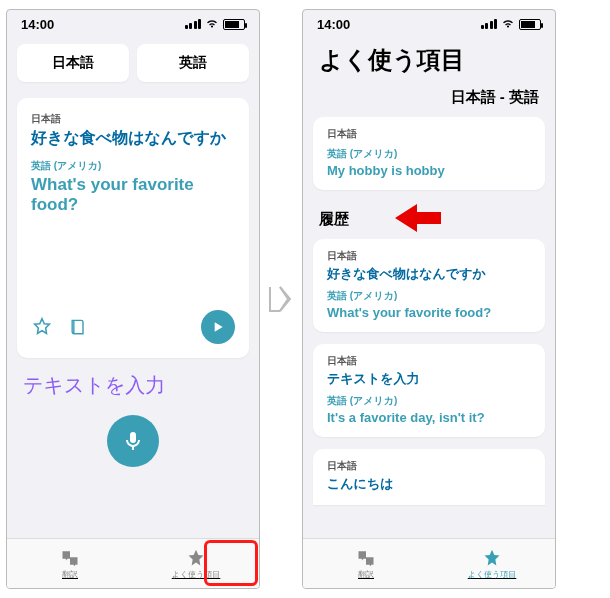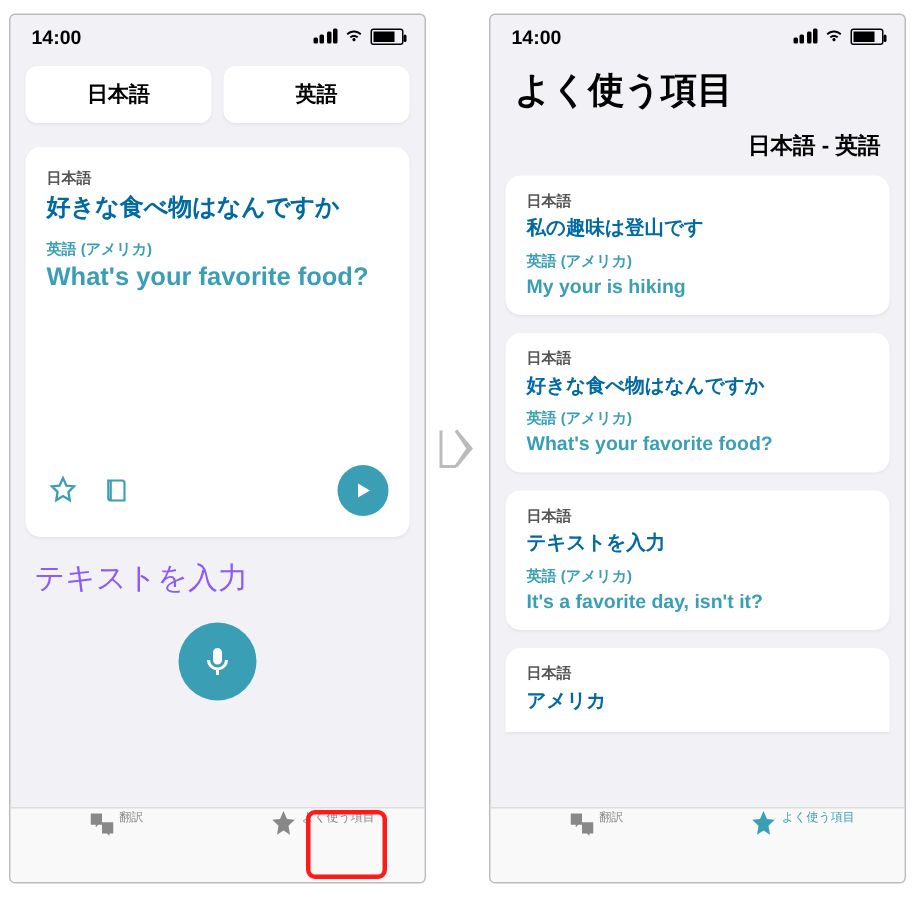--- a/index.html
+++ b/index.html
@@ -11,21 +11,21 @@
     position: relative;
   }
   .container {
     display: flex;
     align-items: center;
     gap: 6px;
     padding: 8px 6px;
     height: 100%;
   }
   .phone {
-    width: 278px;
+    width: 254px;
     height: 580px;
     border: 1px solid #bbb;
     border-radius: 4px;
     background: #f2f2f6;
     display: flex;
     flex-direction: column;
     position: relative;
     overflow: hidden;
   }
   .status-bar {
@@ -77,21 +77,21 @@
     width:34px; height:34px; border-radius:50%; background:#3a9fb5;
     display:flex; align-items:center; justify-content:center;
   }
   .input-area { padding: 8px 16px 0; color:#8b5cf6; font-size:20px; font-weight:400;}
   .mic-wrap { display:flex; justify-content:center; padding:16px 0 6px;}
   .mic-btn { width:52px; height:52px; border-radius:50%; background:#3a9fb5; display:flex; align-items:center; justify-content:center;}
   .tabbar {
     margin-top:auto; display:flex; border-top:1px solid #ddd; background:#f9f9f9;
     height:50px;
   }
-  .tab { flex:1; display:flex; flex-direction:row; align-items:flex-start; justify-content:center; gap:1px; }
+  .tab { flex:1; display:flex; flex-direction:column; align-items:center; justify-content:center; gap:1px;text-decoration:underline; }
   .tab-label { font-size:8px; color:#888;}
   .tab.active .tab-label { color:#3a9fb5; }
   .tab svg { width:22px; height:20px; }
   .tab.active svg path, .tab.active svg polygon { fill:#3a9fb5; }
   .tab.inactive svg path, .tab.inactive svg polygon { fill:#888; }
   .tab-highlight {
     position:absolute; border:3px solid #ff1a1a; border-radius:6px;
     width:54px; height:46px; bottom:2px; left: 197px; pointer-events:none;
   }
   .arrow-mid {
@@ -220,46 +220,51 @@
           </div>
       </div>
     </div>
 
     <div class="scroll-area">
       <div class="title-h">よく使う項目</div>
       <div class="sub-h">日本語 - 英語</div>
 
       <div class="card card-sm">
         <div class="src-label">日本語</div>
-        <div class="src-text src-text-sm">私の趣味は登山です</div>
         <div style="height:6px;"></div>
         <div class="src-label src-label-t">英語 (アメリカ)</div>
-        <div class="trg-text trg-text-sm">My your is hiking</div>
-      </div>
-
+        <div class="trg-text trg-text-sm">My hobby is hobby</div>
+      </div>
+
+      <div class="sec-h">
+        <span>履歴</span>
+        <svg class="red-arrow" width="46" height="36" viewBox="0 0 46 36">
+          <polygon fill="#e60000" points="0,18 22,4 22,12 46,12 46,24 22,24 22,32"></polygon>
+        </svg>
+      </div>
 
       <div class="card card-sm">
         <div class="src-label">日本語</div>
         <div class="src-text src-text-sm">好きな食べ物はなんですか</div>
         <div style="height:6px;"></div>
         <div class="src-label src-label-t">英語 (アメリカ)</div>
         <div class="trg-text trg-text-sm">What's your favorite food?</div>
       </div>
 
       <div class="card card-sm">
         <div class="src-label">日本語</div>
         <div class="src-text src-text-sm">テキストを入力</div>
         <div style="height:6px;"></div>
         <div class="src-label src-label-t">英語 (アメリカ)</div>
         <div class="trg-text trg-text-sm">It's a favorite day, isn't it?</div>
       </div>
 
       <div class="card card-sm" style="margin-bottom:0; border-bottom-left-radius:0; border-bottom-right-radius:0;">
         <div class="src-label">日本語</div>
-        <div class="src-text src-text-sm">アメリカ</div>
+        <div class="src-text src-text-sm">こんにちは</div>
       </div>
     </div>
 
     <div class="tabbar">
       <div class="tab inactive">
         <svg viewBox="0 0 24 24">
             <path d="M3 4h9v9H9l-2 2v-2H3zM12 11h9v9h-3v2l-2-2h-4z"></path>
           </svg>
         <span class="tab-label">翻訳</span>
       </div>

